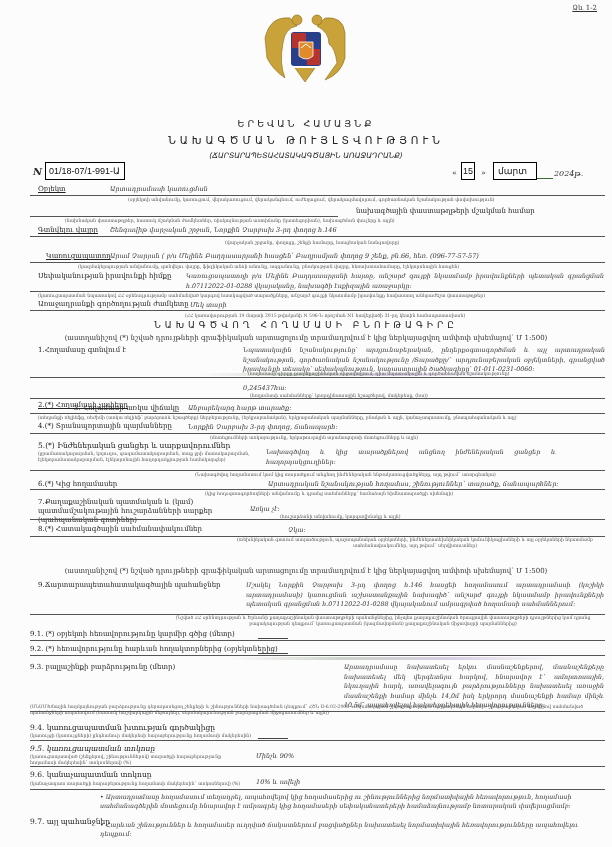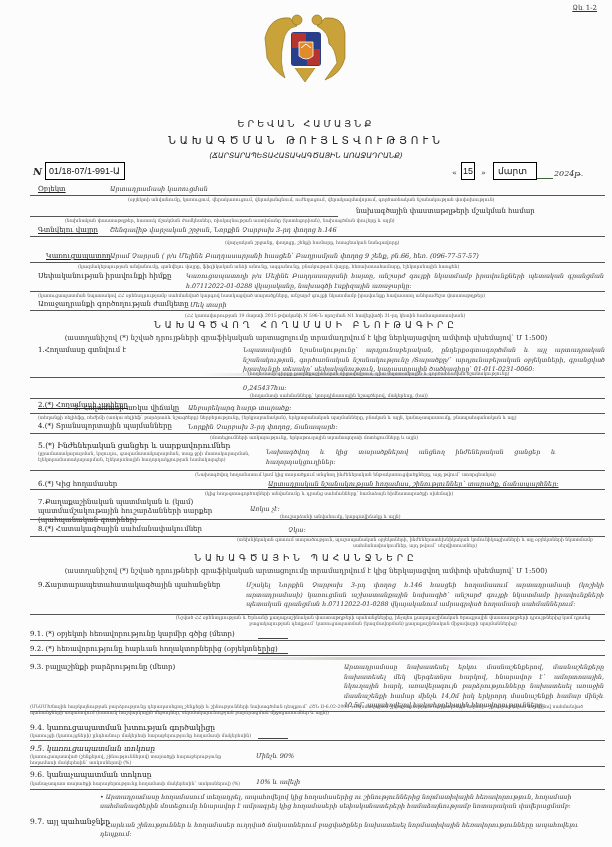--- a/index.html
+++ b/index.html
@@ -125,35 +125,34 @@
   <div class="ln" style="left:30px;top:433px;width:575px;"></div>
   <div class="t cap" style="left:210px;top:435px;">(մոտեցումների առկայությունը, երկաթուղային տրանսպորտի մոտեցումները և այլն)</div>
 
   <div class="lblw" style="left:38px;top:441px;width:220px;font-size:7.5px;">5.(*) Ինժեներական ցանցեր և սարքավորումներ</div>
   <div class="capw" style="left:38px;top:451px;width:220px;">(ջրամատակարարման, կոյուղու, գազամատակարարման, տաք ջրի մատակարարման, էլեկտրամատակարարման, էլեկտրոնային հաղորդակցության համակարգեր)</div>
   <div class="wrap" style="left:266px;top:447px;width:290px;">Նախագծվող և կից տարածքներով անցնող ինժեներական ցանցեր և հաղորդակցուղիներ:</div>
   <div class="ln" style="left:30px;top:470px;width:575px;"></div>
   <div class="t cap" style="left:195px;top:472px;">(Նախագծվող հողամասում կամ կից տարածքում անցնող ինժեներական ենթակառուցվածքները, այդ թվում` ստորգետնյա)</div>
 
   <div class="t lbl" style="left:38px;top:480px;">6.(*) Կից հողամասեր</div>
-  <div class="t val" style="left:268px;top:480px;text-decoration:underline;">Արտադրական նշանակության հողամաս, շինություններ` տարածք, ճանապարհներ:</div>
+  <div class="t val" style="left:268px;top:480px;">Արտադրական նշանակության հողամաս, շինություններ` տարածք, ճանապարհներ:</div>
   <div class="ln" style="left:30px;top:489px;width:575px;"></div>
   <div class="t cap" style="left:205px;top:491px;">(կից հողօգտագործողների անվանումը և դրանց սահմանները՝ համաձայն հիմնատարածքի սխեմայի)</div>
 
   <div class="lblw" style="left:38px;top:498px;width:215px;">7.Քաղաքաշինական պատմական և (կամ) պատմամշակութային հուշարձանների սարքեր (պահպանական գոտիներ)</div>
   <div class="t val" style="left:250px;top:505px;">Առկա չէ:</div>
   <div class="ln" style="left:30px;top:519px;width:575px;"></div>
   <div class="t cap" style="left:280px;top:514px;">(հուշարձանի անվանումը, կարգավիճակը և այլն)</div>
 
   <div class="t lbl" style="left:38px;top:525px;">8.(*) Հատակագծային սահմանափակումներ</div>
   <div class="t val" style="left:288px;top:526px;">Չկա:</div>
   <div class="ln" style="left:30px;top:536px;width:575px;"></div>
   <div class="capw" style="left:230px;top:537px;width:370px;text-align:center;">(տեխնիկական գոտում տարածություն, պաշտպանական օբյեկտների, ինժեներատեխնիկական կոմունիկացիաների և այլ օբյեկտների նկատմամբ սահմանափակումներ, այդ թվում` սերվիտուտներ)</div>
 
-  <div class="hdr" style="top:553px;">ՆԱԽԱԳԾԱՅԻՆ ՊԱՀԱՆՋՆԵՐԸ</div>
   <div class="sub" style="top:567px;">(աստղանիշով (*) նշված դրույթների գրաֆիկական արտացոլումը տրամադրվում է կից ներկայացվող ամփոփ սխեմայով՝ Մ 1:500)</div>
 
   <div class="t lbl" style="left:38px;top:581px;">9.Ճարտարապետահատակագծային պահանջներ</div>
   <div class="wrap" style="left:246px;top:580px;width:358px;">Մշակել Նորքին Չարբախ 3-րդ փողոց հ.146 հասցեի հողամասում արտադրամասի (կոշիկի արտադրամասի) կառուցման աշխատանքային նախագիծ` անշարժ գույքի նկատմամբ իրավունքների պետական գրանցման հ.07112022-01-0288 վկայականում ամրագրված հողամասի սահմաններում:</div>
   <div class="ln" style="left:30px;top:614px;width:575px;"></div>
   <div class="capw" style="left:168px;top:615px;width:430px;text-align:center;">(Նշված ՀՀ օրենսդրության և Երևանի քաղաքաշինական փաստաթղթերի պահանջներից, ինչպես քաղաքաշինական ծրագրային փաստաթղթերի դրույթներից կամ դրանց բացակայության դեպքում՝ կառուցապատման (կազմավորման) քաղաքաշինական միջավայրի պայմաններից)</div>
 
   <div class="t lbl" style="left:30px;top:630px;"><span>9.1. (*) օբյեկտի հեռավորությունը կարմիր գծից</span> <span>(մետր)</span></div>
   <div class="short" style="left:258px;top:638px;"></div>
   <div class="ln" style="left:30px;top:640px;width:575px;"></div>

